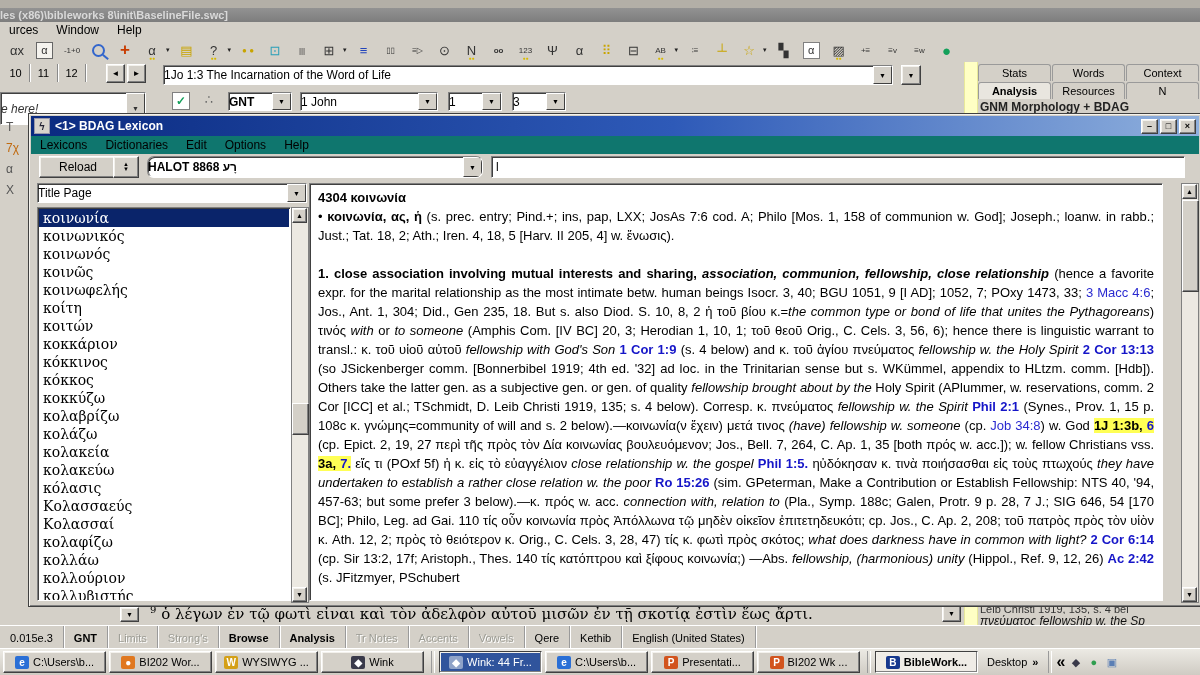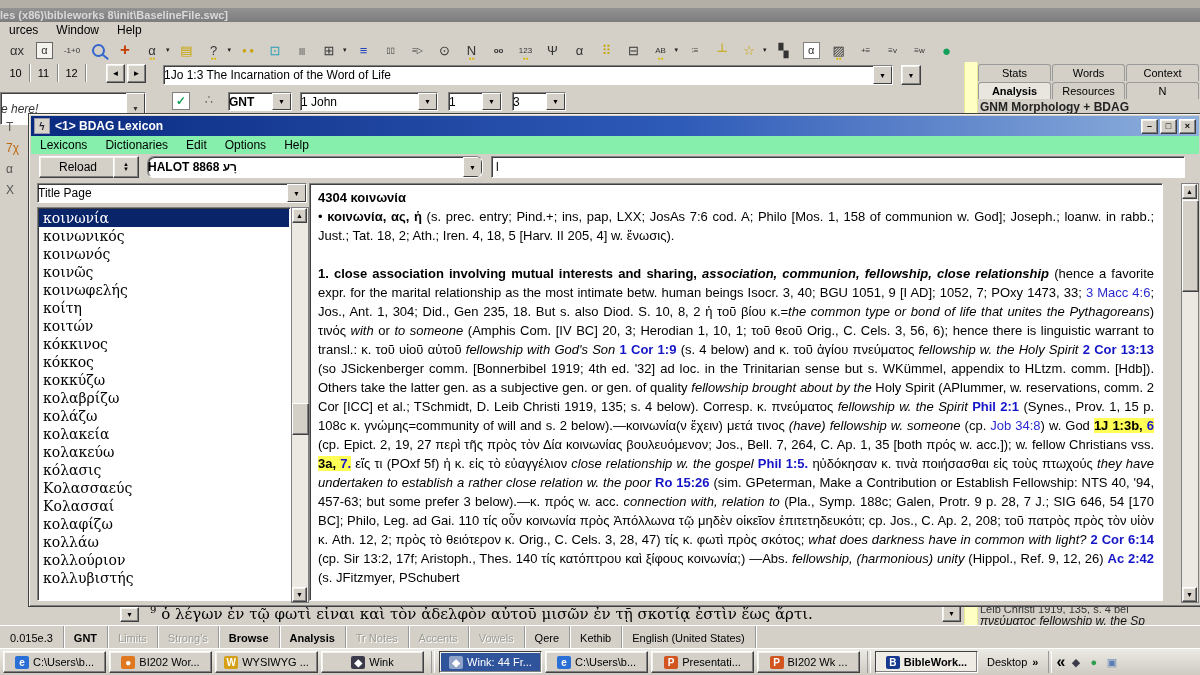--- a/index.html
+++ b/index.html
@@ -48,21 +48,21 @@
   .ystrip{background:#ffffc4;border-left:1px solid #e8e89a;border-right:1px solid #e8e89a;}
   
   #lexwin{left:28px;top:113px;width:1172px;height:492px;background:#d4d0c8;
           border:1px solid #404040;box-shadow:inset 1px 1px 0 #f5f3ee, inset -1px -1px 0 #808080;z-index:5;}
   #lex-titlebar{left:2px;top:2px;width:1168px;height:20px;
      background:linear-gradient(90deg,#0a2a80,#2e5ab8 55%,#8fb0dd);color:#fff;font-weight:bold;font-size:12px;
      display:flex;align-items:center;padding:0 3px;box-sizing:border-box;overflow:hidden;}
   .lexico{width:14px;height:14px;background:#d8d4cc;color:#223;font-size:10px;display:inline-flex;
           align-items:center;justify-content:center;margin-right:5px;border:1px solid #99a;flex:none;}
   .capbtn{width:17px;height:15px;font-size:9px;font-weight:bold;margin-left:2px;flex:none;color:#000;}
-  #lex-menubar{left:2px;top:22px;width:1168px;height:18px;font-size:12px;display:flex;align-items:center;background:#86efac;}
+  #lex-menubar{left:2px;top:22px;width:1168px;height:18px;font-size:12px;display:flex;align-items:center;background:#0f766e;}
   #lex-toolbar{left:2px;top:40px;width:1168px;height:27px;background:#d4d0c8;}
   #spinner{line-height:5px;font-size:6px;white-space:pre;text-align:center;}
   
   .greek-serif{font-family:"DejaVu Serif",serif;}
   #word-list{overflow:hidden;padding:1px;}
   .wli{height:18px;line-height:18px;font-size:14px;padding-left:4px;white-space:nowrap;}
   .wli.sel{background:#0a246a;color:#fff;}
   
   .sbtrack{background:#ece9e2;}
   .sbtn{width:15px;height:15px;font-size:7px;position:absolute;left:0;}
@@ -260,20 +260,21 @@
       <span class="dbtn">▼</span>
     </div>
     <div class="abs sunken greek-serif" id="word-list" style="left:8px;top:93px;width:254px;height:394px;">
         <div class="wli sel">κοινωνία</div>
         <div class="wli">κοινωνικός</div>
         <div class="wli">κοινωνός</div>
         <div class="wli">κοινῶς</div>
         <div class="wli">κοινωφελής</div>
         <div class="wli">κοίτη</div>
         <div class="wli">κοιτών</div>
+        <div class="wli">κοκκάριον</div>
         <div class="wli">κόκκινος</div>
         <div class="wli">κόκκος</div>
         <div class="wli">κοκκύζω</div>
         <div class="wli">κολαβρίζω</div>
         <div class="wli">κολάζω</div>
         <div class="wli">κολακεία</div>
         <div class="wli">κολακεύω</div>
         <div class="wli">κόλασις</div>
         <div class="wli">Κολασσαεύς</div>
         <div class="wli">Κολασσαί</div>

